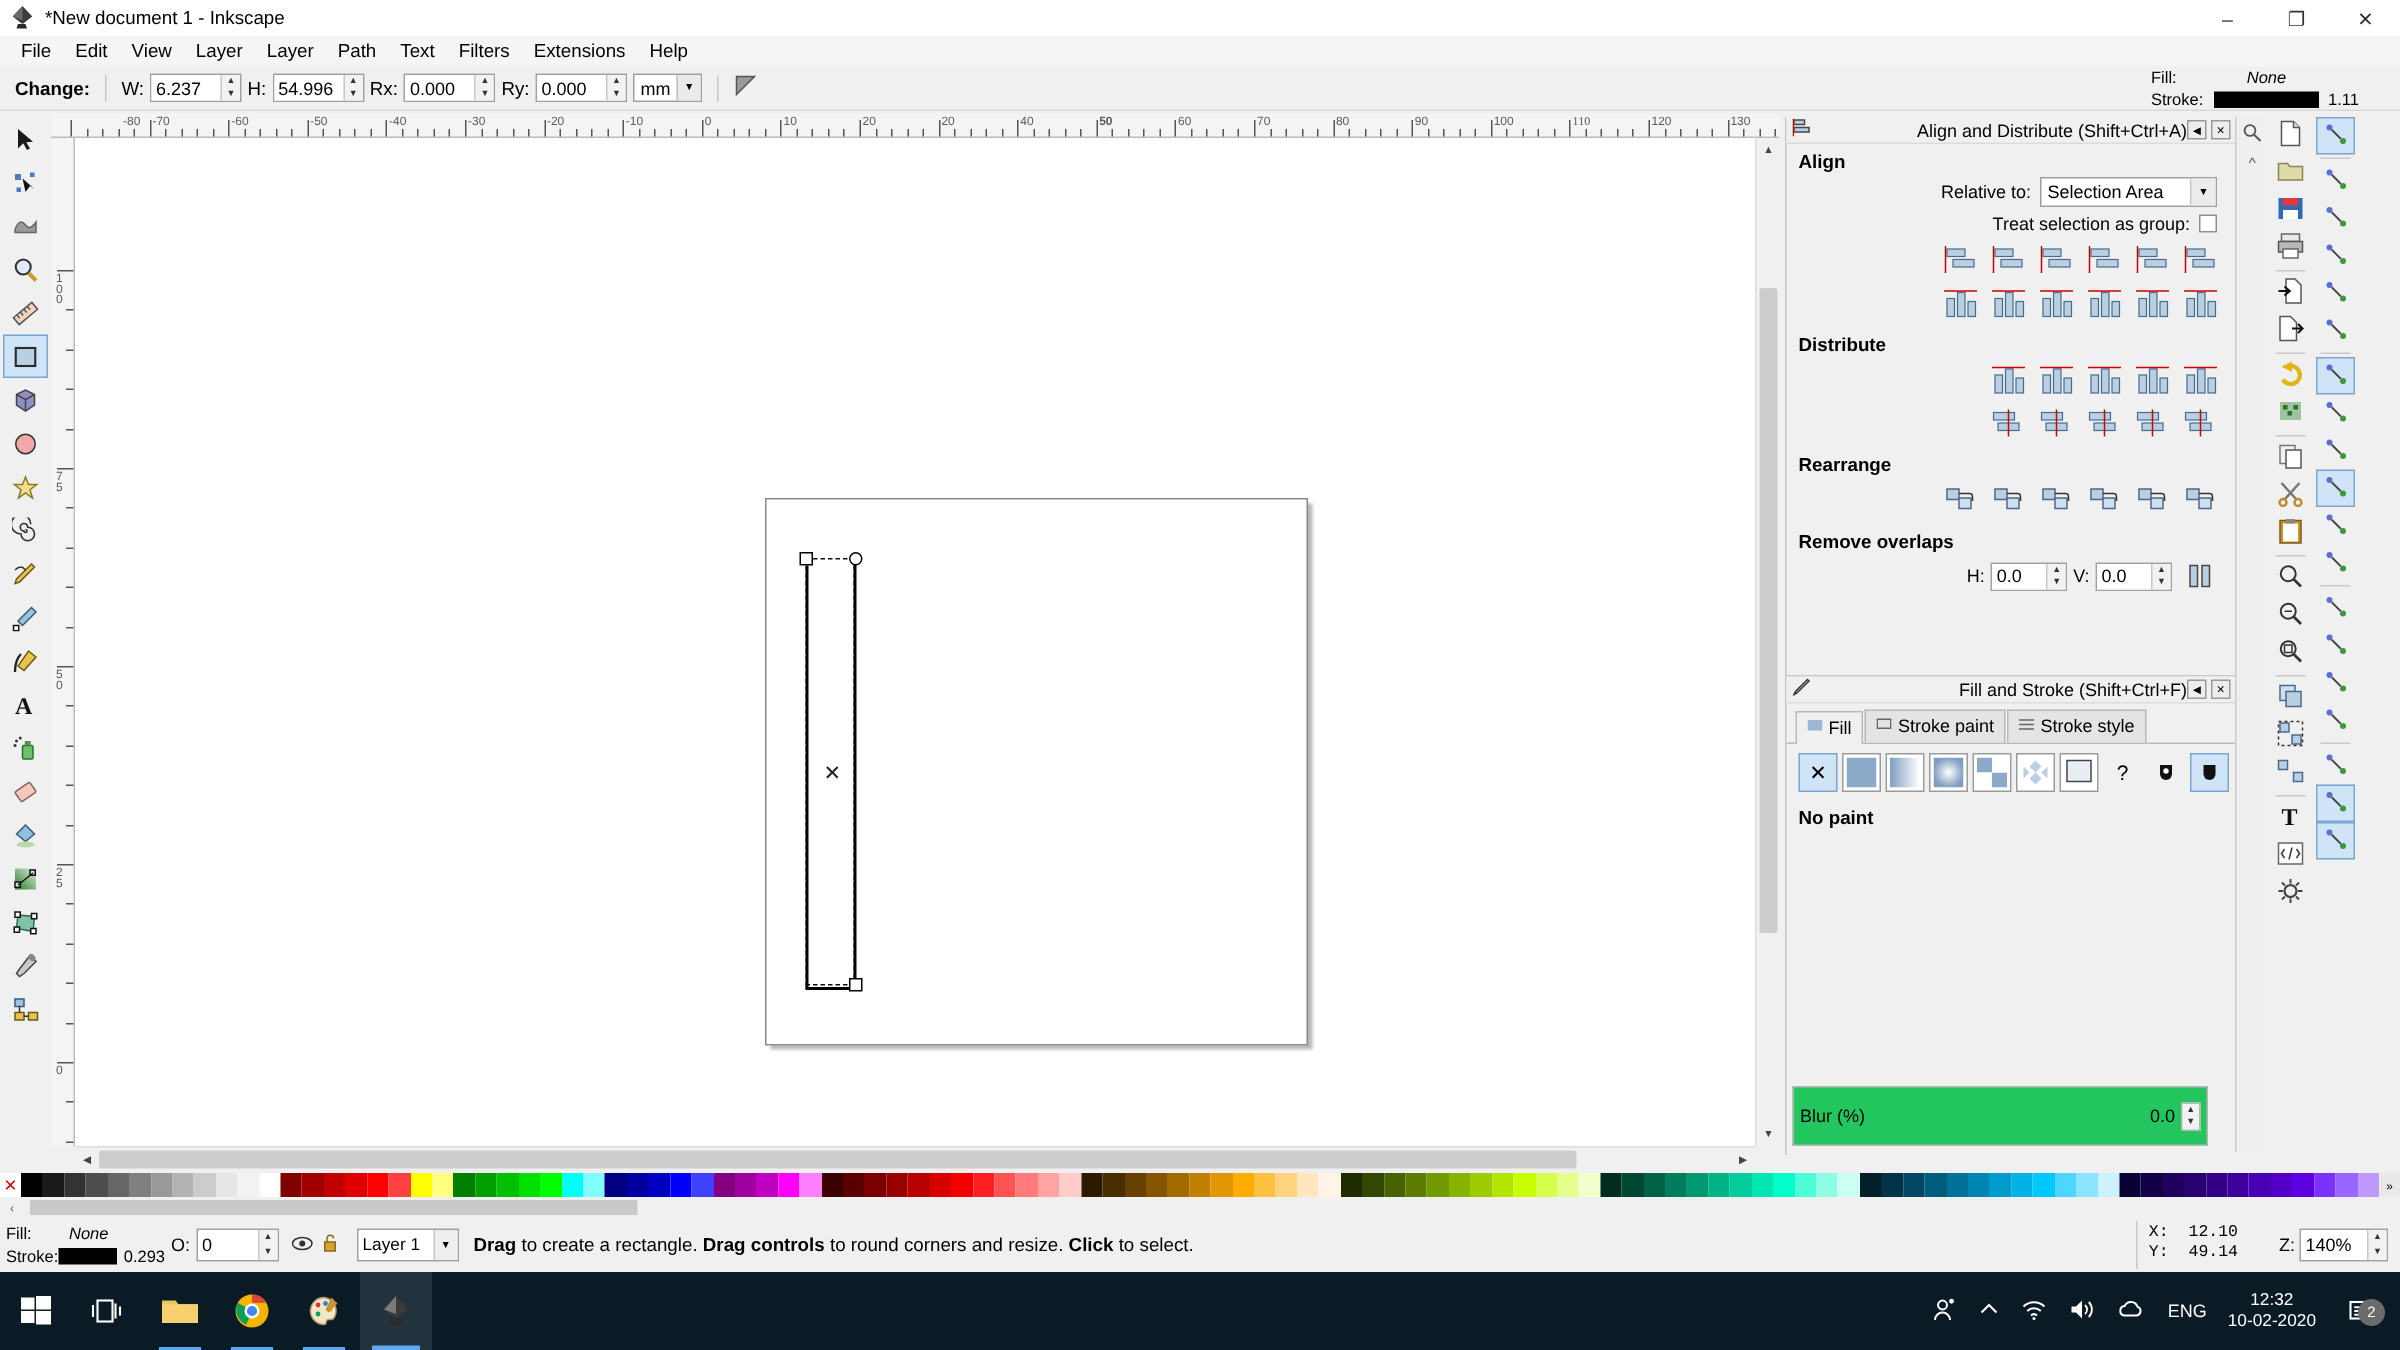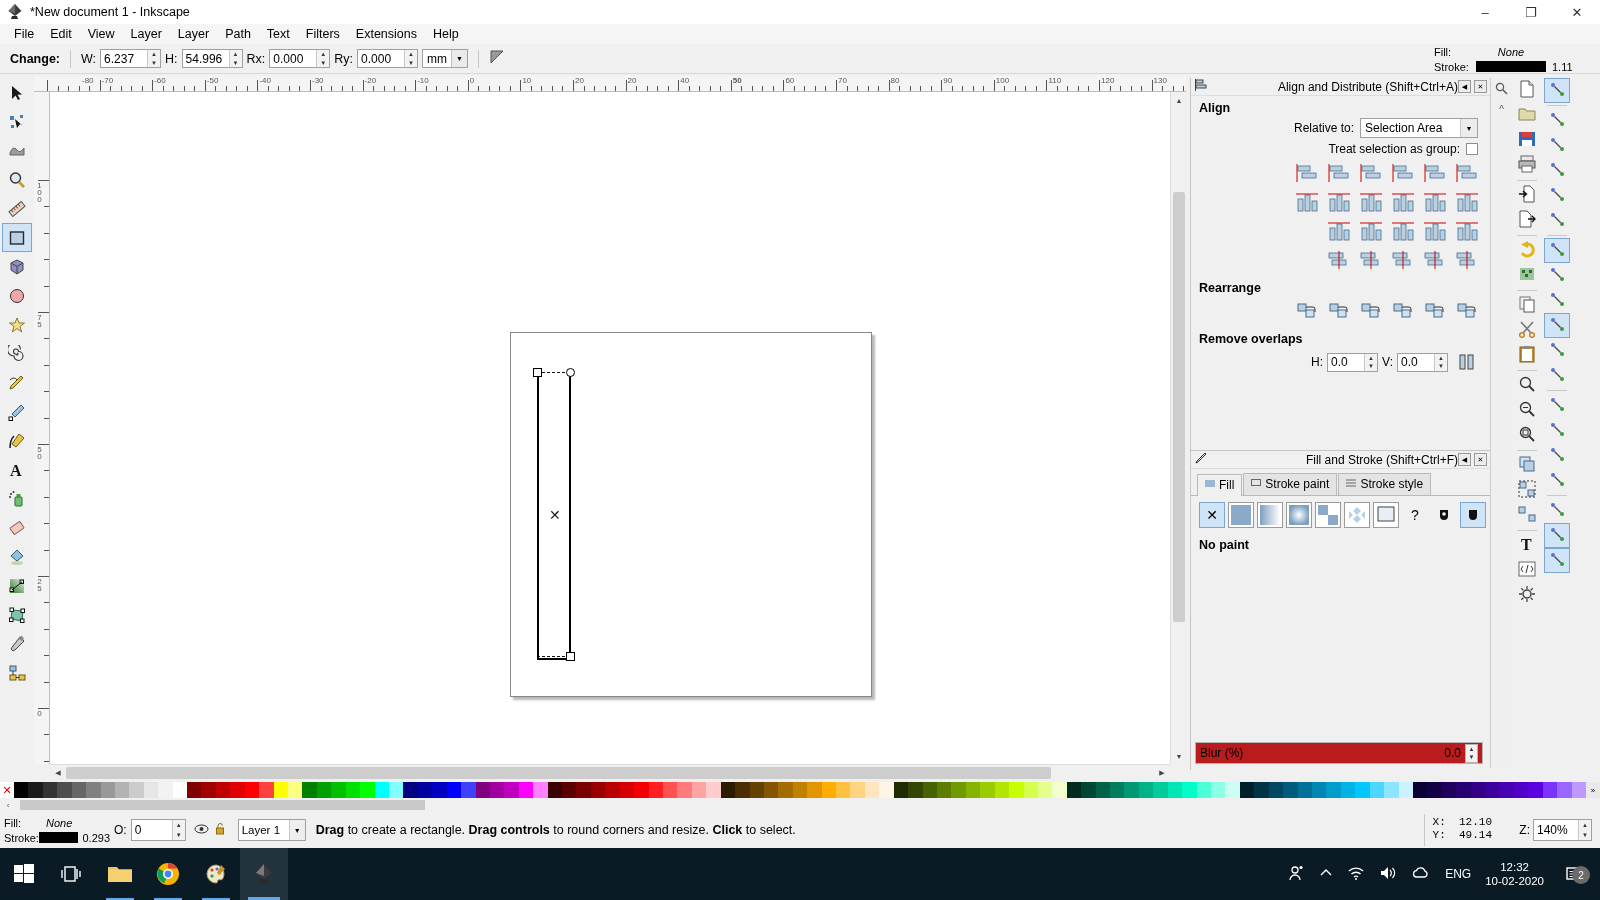--- a/index.html
+++ b/index.html
@@ -113,21 +113,21 @@
   .ovl-row { display:flex; align-items:center; justify-content:flex-end; gap:4px; padding-right:8px; }
 
   .fsdock { position:absolute; left:1190px; top:450px; width:300px; height:320px; background:#f0f0f0; border-left:1px solid #c6c6c6; border-top:1px solid #c6c6c6; }
   .tabs { display:flex; padding-left:6px; margin-top:4px; border-bottom:1px solid #b9b9b9; }
   .tab { padding:3px 7px 4px 7px; font-size:12px; border:1px solid #b9b9b9; border-bottom:0; background:#e4e4e4; display:flex; align-items:center; gap:4px; margin-right:1px; }
   .tab.active { background:#f0f0f0; position:relative; top:1px; }
   .paintrow { display:flex; gap:3px; padding:6px 0 0 8px; align-items:center; }
   .pbtn2 { width:26px; height:26px; border:1px solid #9b9b9b; display:flex; align-items:center; justify-content:center; font-size:14px; background:#fff; }
   .pbtn2.sel { background:#cfe4f7; border-color:#7aa7d0; }
   .nopaint { font-weight:bold; font-size:12.5px; padding:10px 0 0 8px; }
-  .blurrow { position:absolute; left:4px; right:7px; bottom:6px; height:22px; border:1px solid #b5b5b5; background:#b91c1c; display:flex; align-items:center; padding:0 4px; font-size:12px; }
+  .blurrow { position:absolute; left:4px; right:18px; bottom:6px; height:40px; border:1px solid #b5b5b5; background:#22c55e; display:flex; align-items:center; padding:0 4px; font-size:12px; }
   .blurrow .bval { margin-left:auto; margin-right:4px; }
 
   .cmdbar { position:absolute; left:1512px; top:76px; width:30px; bottom:132px; background:#f0f0f0; display:flex; flex-direction:column; align-items:center; padding-top:2px; }
   .snapbar { position:absolute; left:1542px; top:76px; width:30px; bottom:132px; background:#f0f0f0; display:flex; flex-direction:column; align-items:center; padding-top:2px; }
   .cbtn { width:26px; height:25px; display:flex; align-items:center; justify-content:center; border:1px solid transparent; }
   .cbtn.on { background:#cfe4f7; border-color:#7aa7d0; }
   .cdiv { width:20px; height:1px; background:#c9c9c9; margin:2px 0; }
   .dockstrip { position:absolute; left:1490px; top:78px; width:22px; bottom:132px; background:#efefef; border-left:1px solid #ccc; display:flex; flex-direction:column; align-items:center; padding-top:4px; gap:6px; }
   .morearrow { position:absolute; right:34px; bottom:136px; font-size:11px; color:#333; }
 
@@ -495,21 +495,21 @@
       <div class="tick" style="left: 928.24px; top: 10px; width: 1px; height: 6px;"></div>
       <div class="tick" style="left: 938.76px; top: 10px; width: 1px; height: 6px;"></div>
       <div class="tick" style="left: 949.28px; top: 10px; width: 1px; height: 6px;"></div>
       <div class="tick" style="left: 959.8px; top: 4px; width: 1px; height: 12px;"></div>
       <div class="rlabel" style="left: 961.8px; top: 0px;">100</div>
       <div class="tick" style="left: 970.32px; top: 10px; width: 1px; height: 6px;"></div>
       <div class="tick" style="left: 980.84px; top: 10px; width: 1px; height: 6px;"></div>
       <div class="tick" style="left: 991.36px; top: 10px; width: 1px; height: 6px;"></div>
       <div class="tick" style="left: 1001.88px; top: 10px; width: 1px; height: 6px;"></div>
       <div class="tick" style="left: 1012.4px; top: 4px; width: 1px; height: 12px;"></div>
-      <div class="rlabel" style="left: 1014.4px; top: 0px;">110</div>
+      <div class="rlabel" style="left: 1014.4px; top: 0px; font-family: Liberation Serif, serif;">110</div>
       <div class="tick" style="left: 1022.92px; top: 10px; width: 1px; height: 6px;"></div>
       <div class="tick" style="left: 1033.44px; top: 10px; width: 1px; height: 6px;"></div>
       <div class="tick" style="left: 1043.96px; top: 10px; width: 1px; height: 6px;"></div>
       <div class="tick" style="left: 1054.48px; top: 10px; width: 1px; height: 6px;"></div>
       <div class="tick" style="left: 1065px; top: 4px; width: 1px; height: 12px;"></div>
       <div class="rlabel" style="left: 1067px; top: 0px;">120</div>
       <div class="tick" style="left: 1075.52px; top: 10px; width: 1px; height: 6px;"></div>
       <div class="tick" style="left: 1086.04px; top: 10px; width: 1px; height: 6px;"></div>
       <div class="tick" style="left: 1096.56px; top: 10px; width: 1px; height: 6px;"></div>
       <div class="tick" style="left: 1107.08px; top: 10px; width: 1px; height: 6px;"></div>
@@ -690,20 +690,21 @@
         <div class="ibtn">
           <svg width="26" height="22" viewBox="0 0 26 22">
             <rect x="4" y="8" width="5" height="12" fill="#b9cfe4" stroke="#4a6b8a" stroke-width="0.8"></rect>
             <rect x="11" y="4" width="5" height="16" fill="#b9cfe4" stroke="#4a6b8a" stroke-width="0.8"></rect>
             <rect x="18" y="10" width="5" height="10" fill="#b9cfe4" stroke="#4a6b8a" stroke-width="0.8"></rect>
             <path d="M2 3 L24 3" stroke="#c00" stroke-width="1"></path>
           </svg>
         </div>
       </div>
 
+    <div class="sect-title">Distribute</div>
     <div class="iconrow" id="distrow1">
         <div class="ibtn">
           <svg width="26" height="22" viewBox="0 0 26 22">
             <rect x="4" y="8" width="5" height="12" fill="#b9cfe4" stroke="#4a6b8a" stroke-width="0.8"></rect>
             <rect x="11" y="4" width="5" height="16" fill="#b9cfe4" stroke="#4a6b8a" stroke-width="0.8"></rect>
             <rect x="18" y="10" width="5" height="10" fill="#b9cfe4" stroke="#4a6b8a" stroke-width="0.8"></rect>
             <path d="M2 3 L24 3" stroke="#c00" stroke-width="1"></path>
           </svg>
         </div>
         <div class="ibtn">

